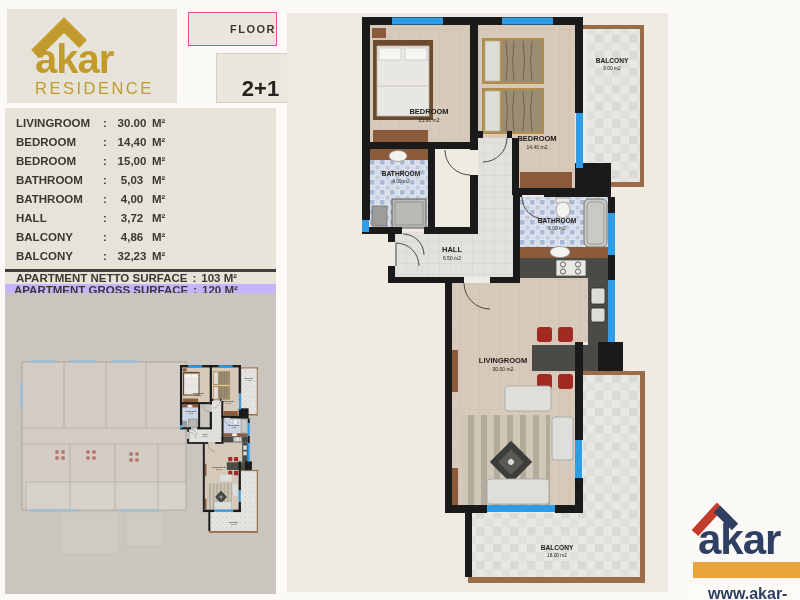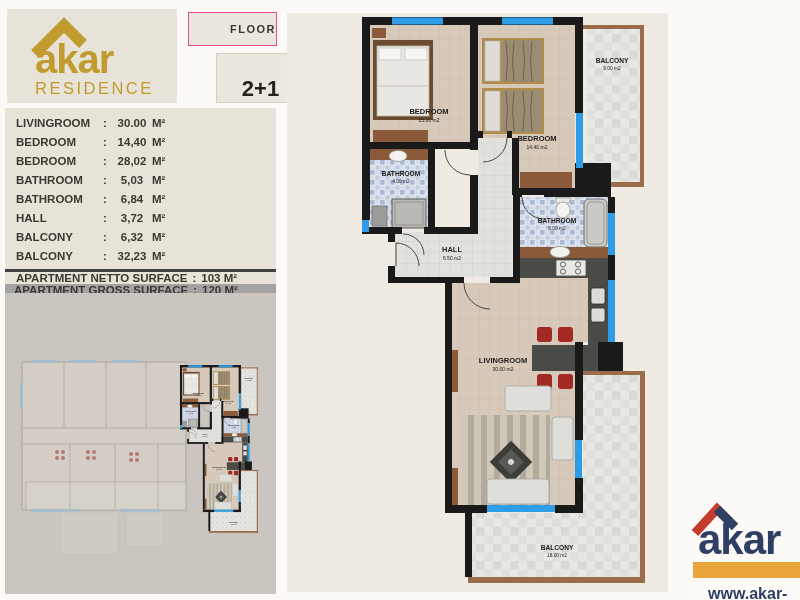--- a/index.html
+++ b/index.html
@@ -22,21 +22,21 @@
   .room-row{display:flex;align-items:baseline;height:19px;padding-left:11px;
     font-size:11.5px;font-weight:700;color:#3b382f;}
   .room-row .rname{width:82px;}
   .room-row .rcolon{width:14px;text-align:center;}
   .room-row .rval{width:40px;text-align:center;}
   .room-row .runit{}
   .spacer{flex:1;}
   .sum-row{display:flex;align-items:center;height:21px;padding-left:11px;
     font-size:11.5px;font-weight:700;color:#3b382f;}
   .sum-row.netto{border-top:3px solid #404040;}
-  .sum-row.gross{background:#a3a3a3;padding-left:9px;}
+  .sum-row.gross{background:#c4b5fd;padding-left:9px;}
   .sum-row .sval{padding-left:5px;}
   .grey-panel{left:5px;top:293px;width:271px;height:301px;background:#cac5bf;}
   
   .plan-panel{left:287px;top:13px;width:381px;height:579px;background:#f0ebe2;}
   svg{display:block;}
   
   .f-banner{left:693px;top:562px;width:120px;height:16px;background:#e9a43c;}
   .f-banner span{position:absolute;left:62px;top:0px;font-size:14px;font-weight:400;
     font-style:italic;color:#fdfcf8;margin-top:18px;}
   .f-site{left:688px;top:583px;width:120px;height:17px;background:#fcfbf8;border-bottom:2px solid #3c5a8e;}
@@ -72,45 +72,45 @@
     </div>
     <div class="room-row">
       <span class="rname">BEDROOM</span>
         <span class="rcolon">:</span>
         <span class="rval">14,40</span>
         <span class="runit">M²</span>
     </div>
     <div class="room-row">
       <span class="rname">BEDROOM</span>
         <span class="rcolon">:</span>
-        <span class="rval">28,02</span>
+        <span class="rval">15,00</span>
         <span class="runit">M²</span>
     </div>
     <div class="room-row">
       <span class="rname">BATHROOM</span>
         <span class="rcolon">:</span>
         <span class="rval">5,03</span>
         <span class="runit">M²</span>
     </div>
     <div class="room-row">
       <span class="rname">BATHROOM</span>
         <span class="rcolon">:</span>
-        <span class="rval">6,84</span>
+        <span class="rval">4,00</span>
         <span class="runit">M²</span>
     </div>
     <div class="room-row">
       <span class="rname">HALL</span>
         <span class="rcolon">:</span>
         <span class="rval">3,72</span>
         <span class="runit">M²</span>
     </div>
     <div class="room-row">
       <span class="rname">BALCONY</span>
         <span class="rcolon">:</span>
-        <span class="rval">6,32</span>
+        <span class="rval">4,86</span>
         <span class="runit">M²</span>
     </div>
     <div class="room-row">
       <span class="rname">BALCONY</span>
         <span class="rcolon">:</span>
         <span class="rval">32,23</span>
         <span class="runit">M²</span>
     </div>
   </div>
   <div class="spacer"></div>

